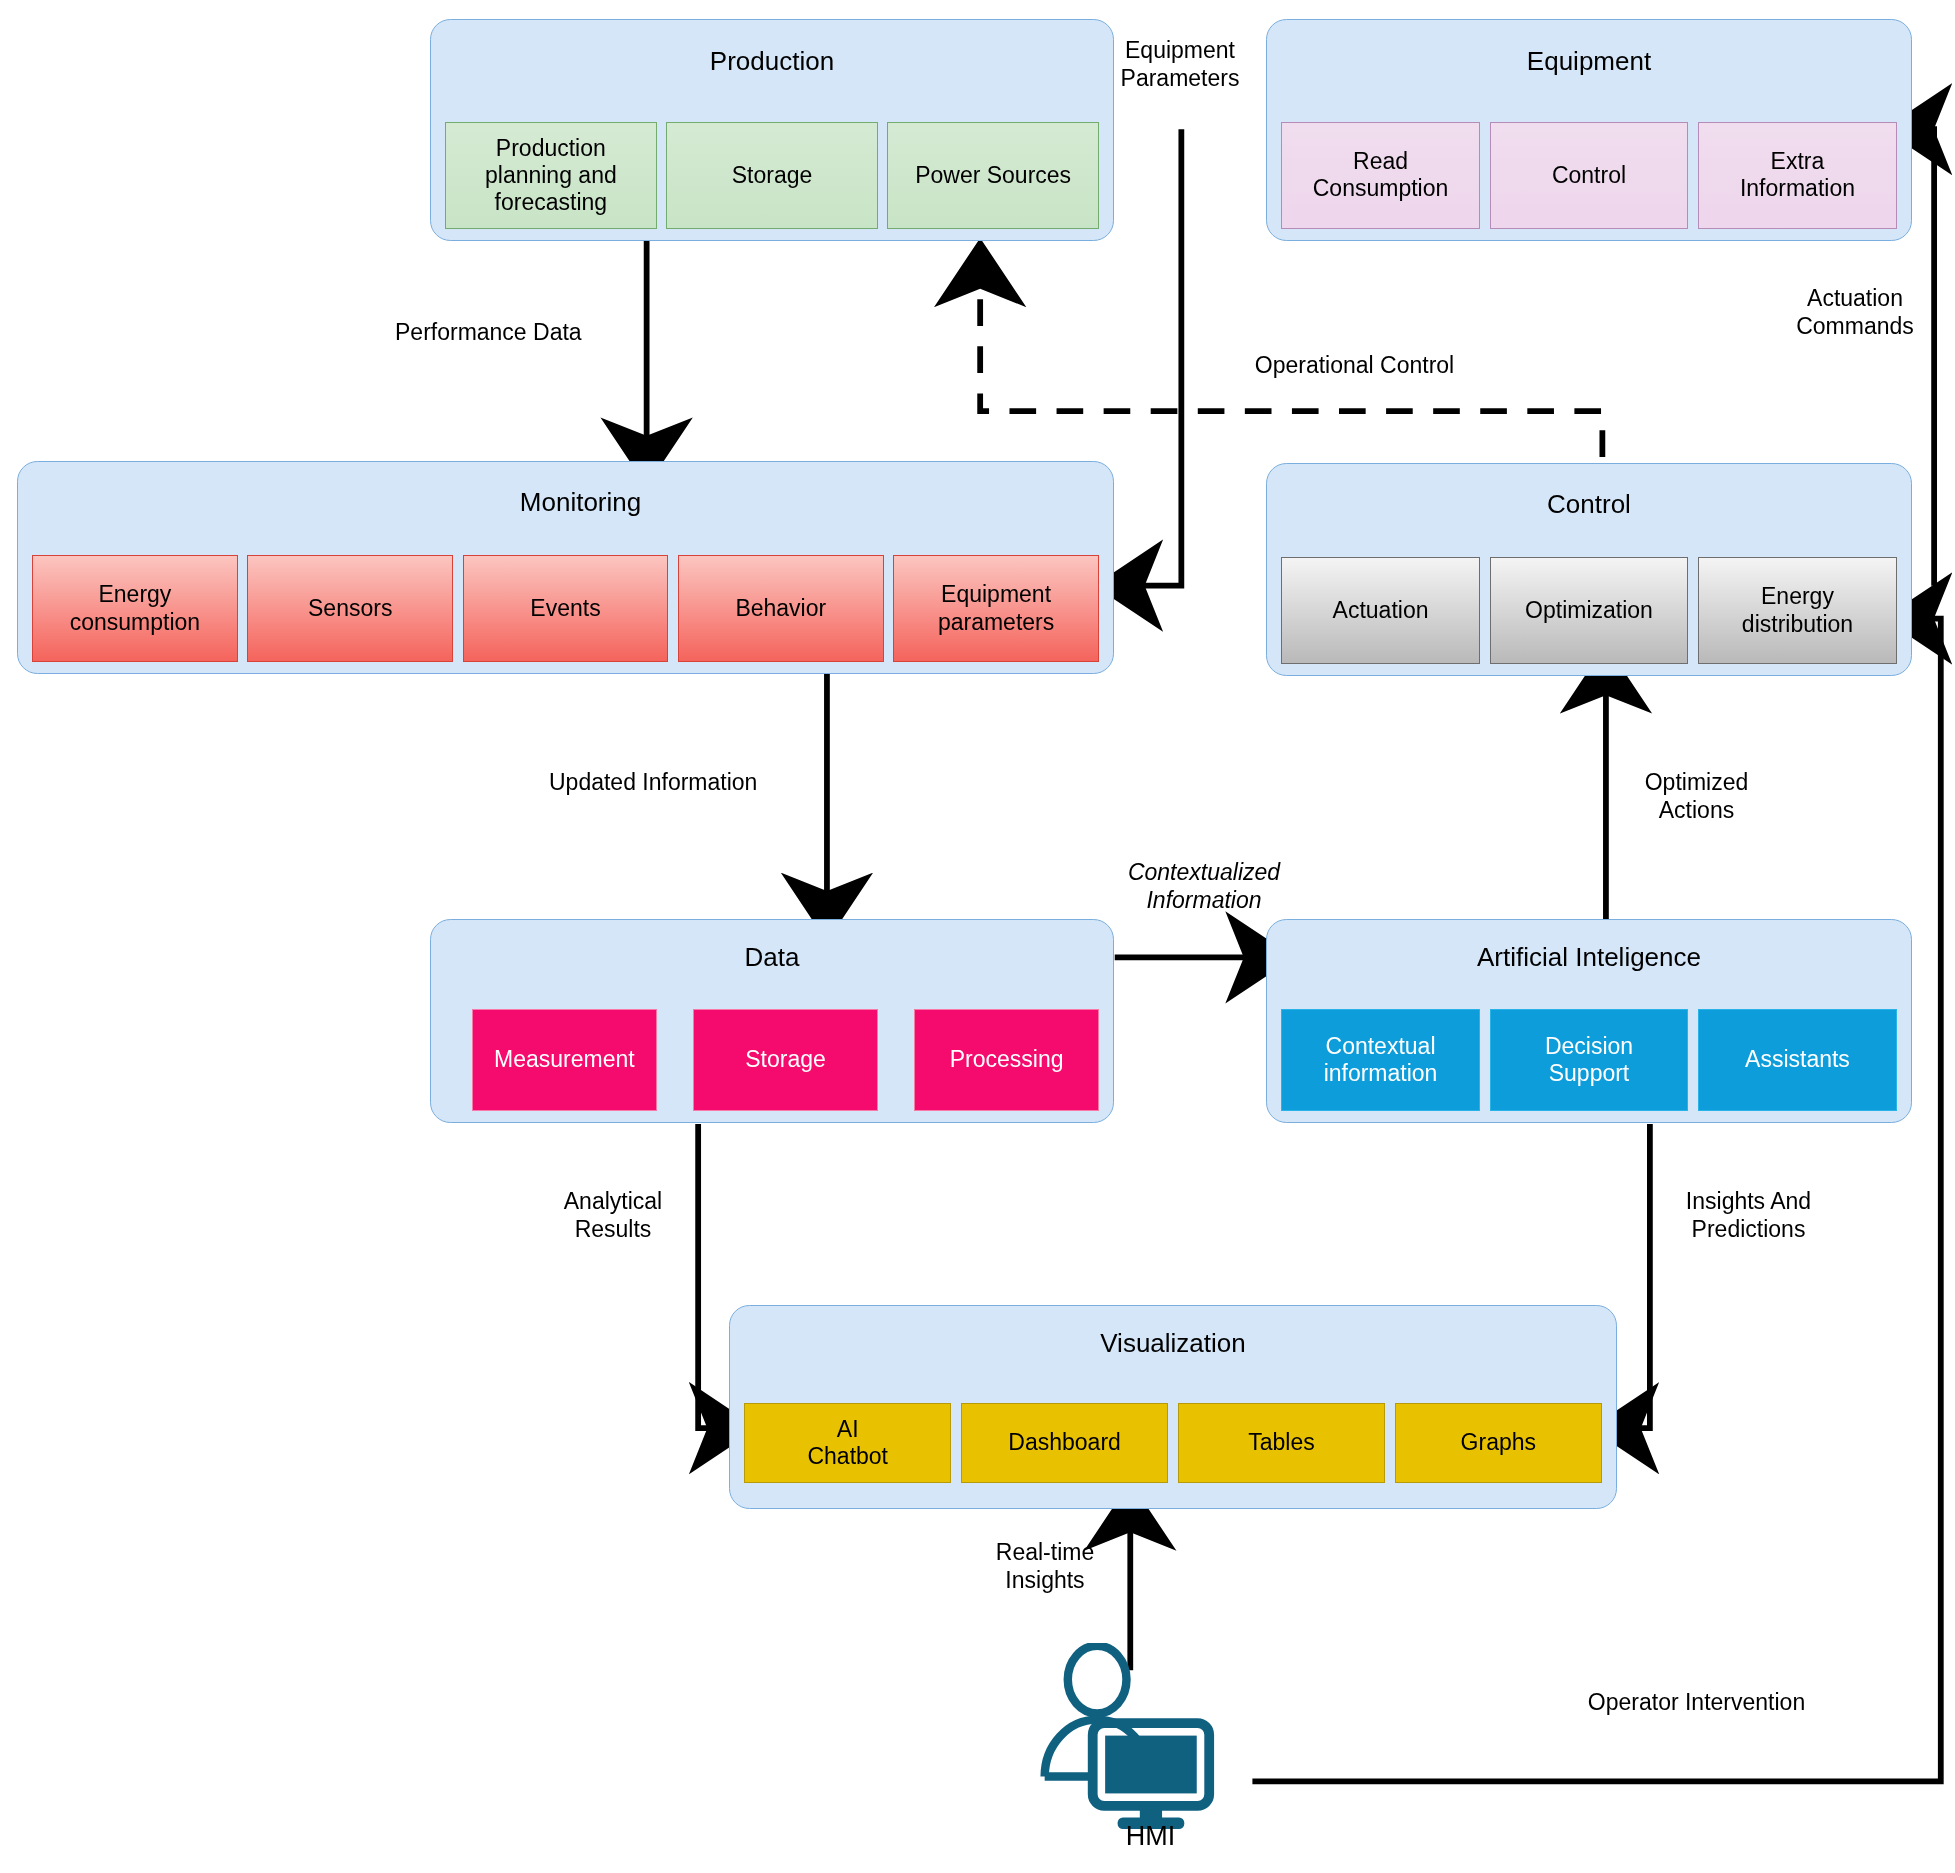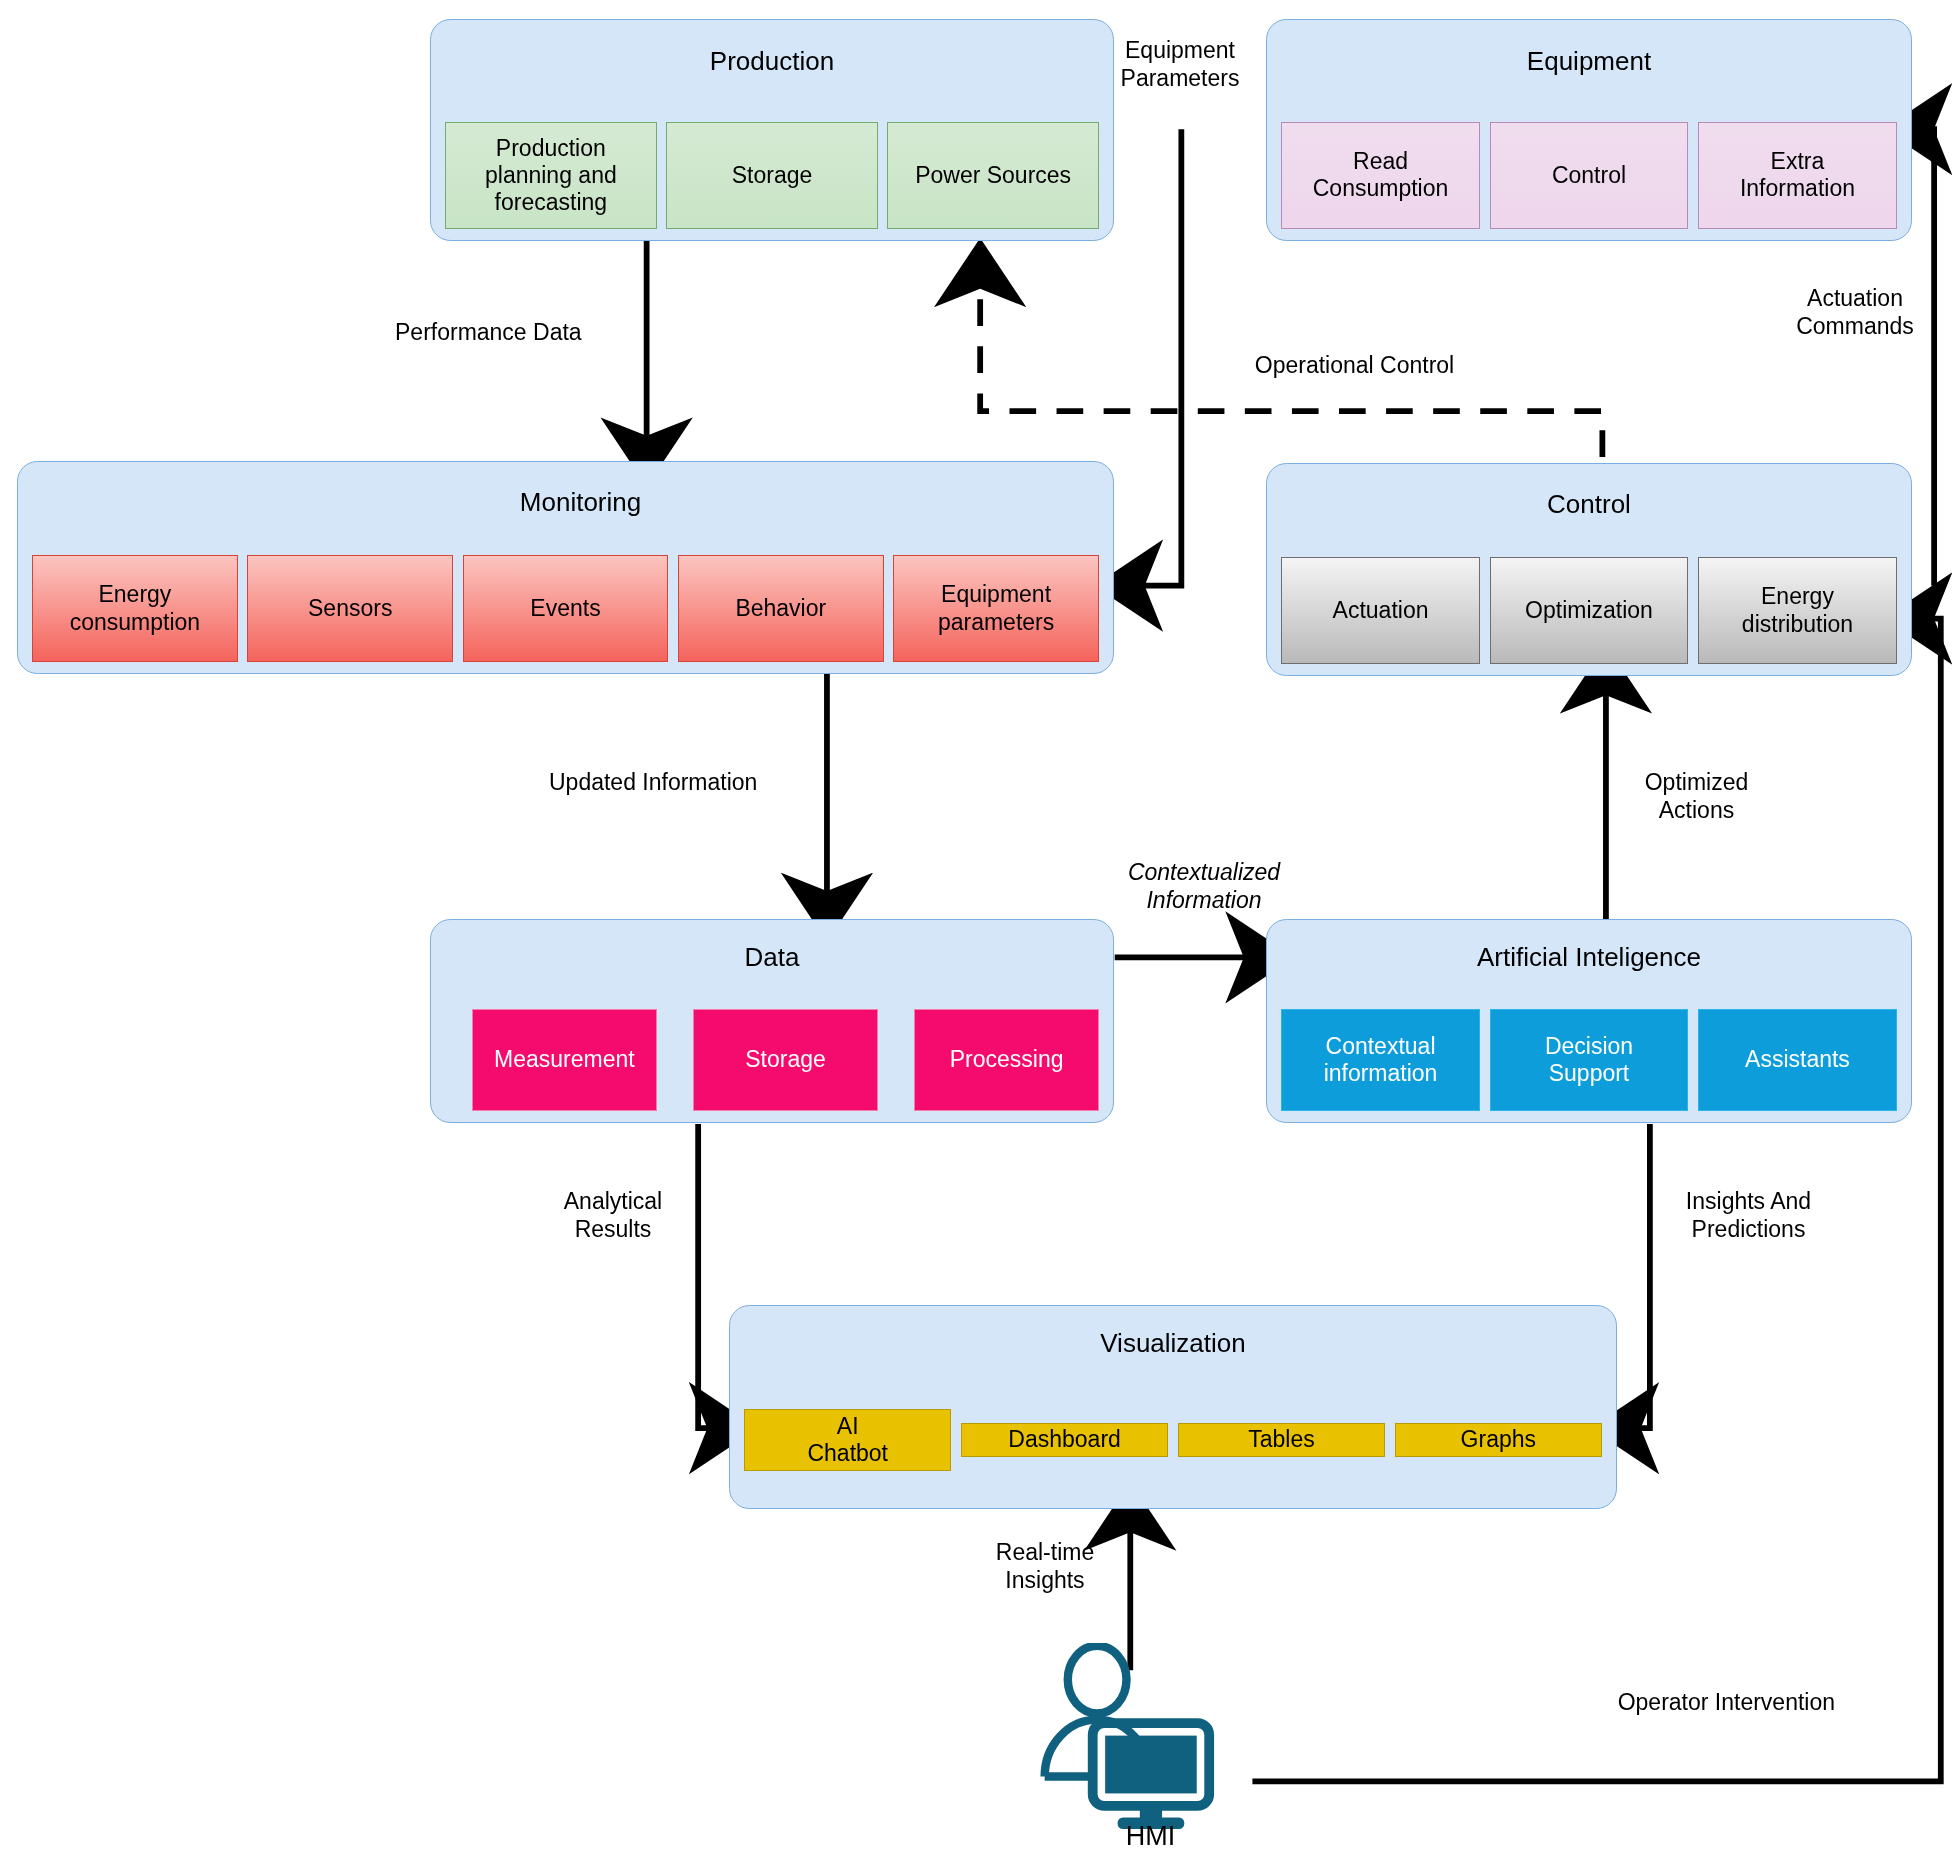--- a/index.html
+++ b/index.html
@@ -174,21 +174,21 @@
       <div class="cell c-cyan">Contextual
 information</div>
       <div class="cell c-cyan">Decision
 Support</div>
       <div class="cell c-cyan">Assistants</div>
     </div>
   </div>
 
   <div class="group" style="left:729px;top:1305px;width:888px;height:204px;">
     <div class="group-title" style="top:23px;">Visualization</div>
-    <div class="cells" style="top:89px;height:90px;align-items:center;">
+    <div class="cells" style="top:97px;height:80px;">
       <div class="cell c-gold">AI
 Chatbot</div>
       <div class="cell c-gold">Dashboard</div>
       <div class="cell c-gold">Tables</div>
       <div class="cell c-gold">Graphs</div>
     </div>
   </div>
 
   <div class="elabel" style="left:1091px;top:36px;width:178px;">Equipment
 Parameters</div>
@@ -210,21 +210,21 @@
 
   <div class="elabel" style="left:524px;top:1187px;width:178px;">Analytical
 Results</div>
 
   <div class="elabel" style="left:1624px;top:1187px;width:249px;">Insights And
 Predictions</div>
 
   <div class="elabel" style="left:965px;top:1538px;width:160px;">Real-time
 Insights</div>
 
-  <div class="elabel" style="left:1480px;top:1688px;width:355px;text-align:right;">Operator Intervention</div>
+  <div class="elabel" style="left:1519px;top:1688px;width:355px;">Operator Intervention</div>
 
   <div id="hmi" style="left:1026px;top:1643px;width:249px;height:187px;">
     <svg width="249" height="187" viewBox="0 0 560 420" xmlns="http://www.w3.org/2000/svg">
 
       <ellipse cx="160" cy="82" rx="66" ry="76" fill="none" stroke="#106080" stroke-width="19"></ellipse>
 
       <path d="M42 300 A118 128 0 0 1 278 300" fill="none" stroke="#106080" stroke-width="19"></path>
       <path d="M42 300 L150 300" stroke="#106080" stroke-width="19" fill="none"></path>
 
       <rect x="150" y="180" width="262" height="186" rx="26" ry="26" fill="none" stroke="#106080" stroke-width="22"></rect>

